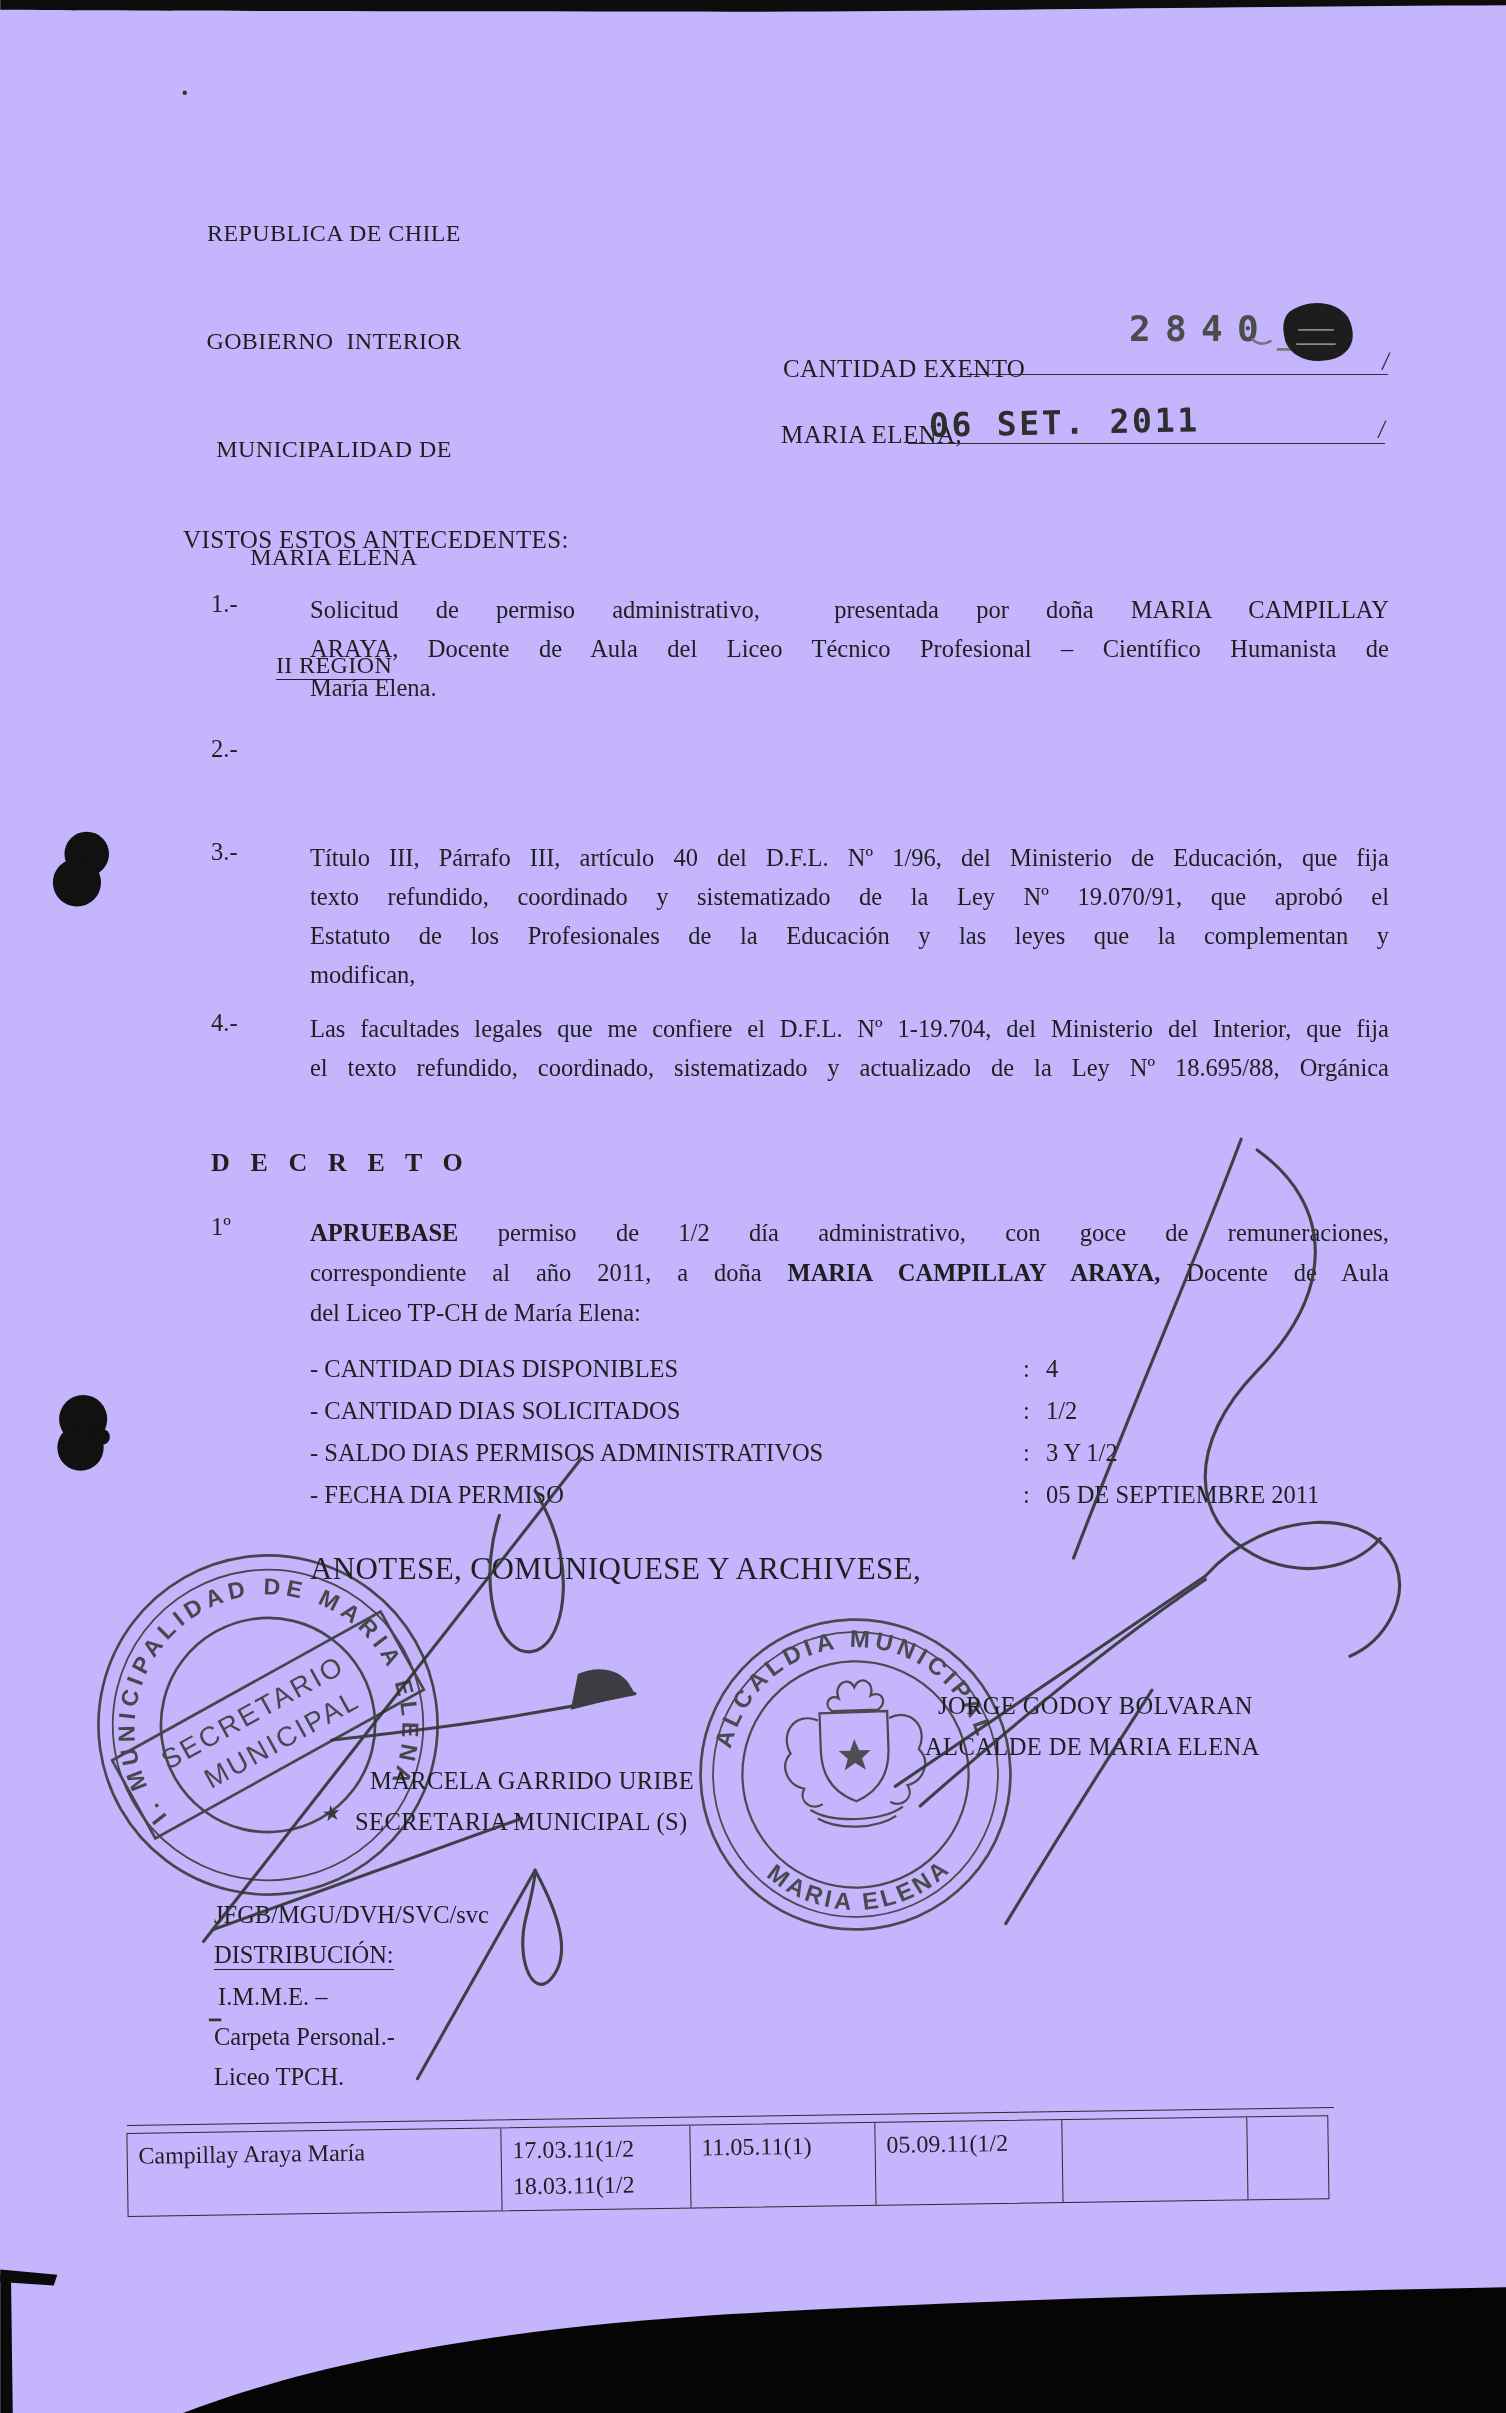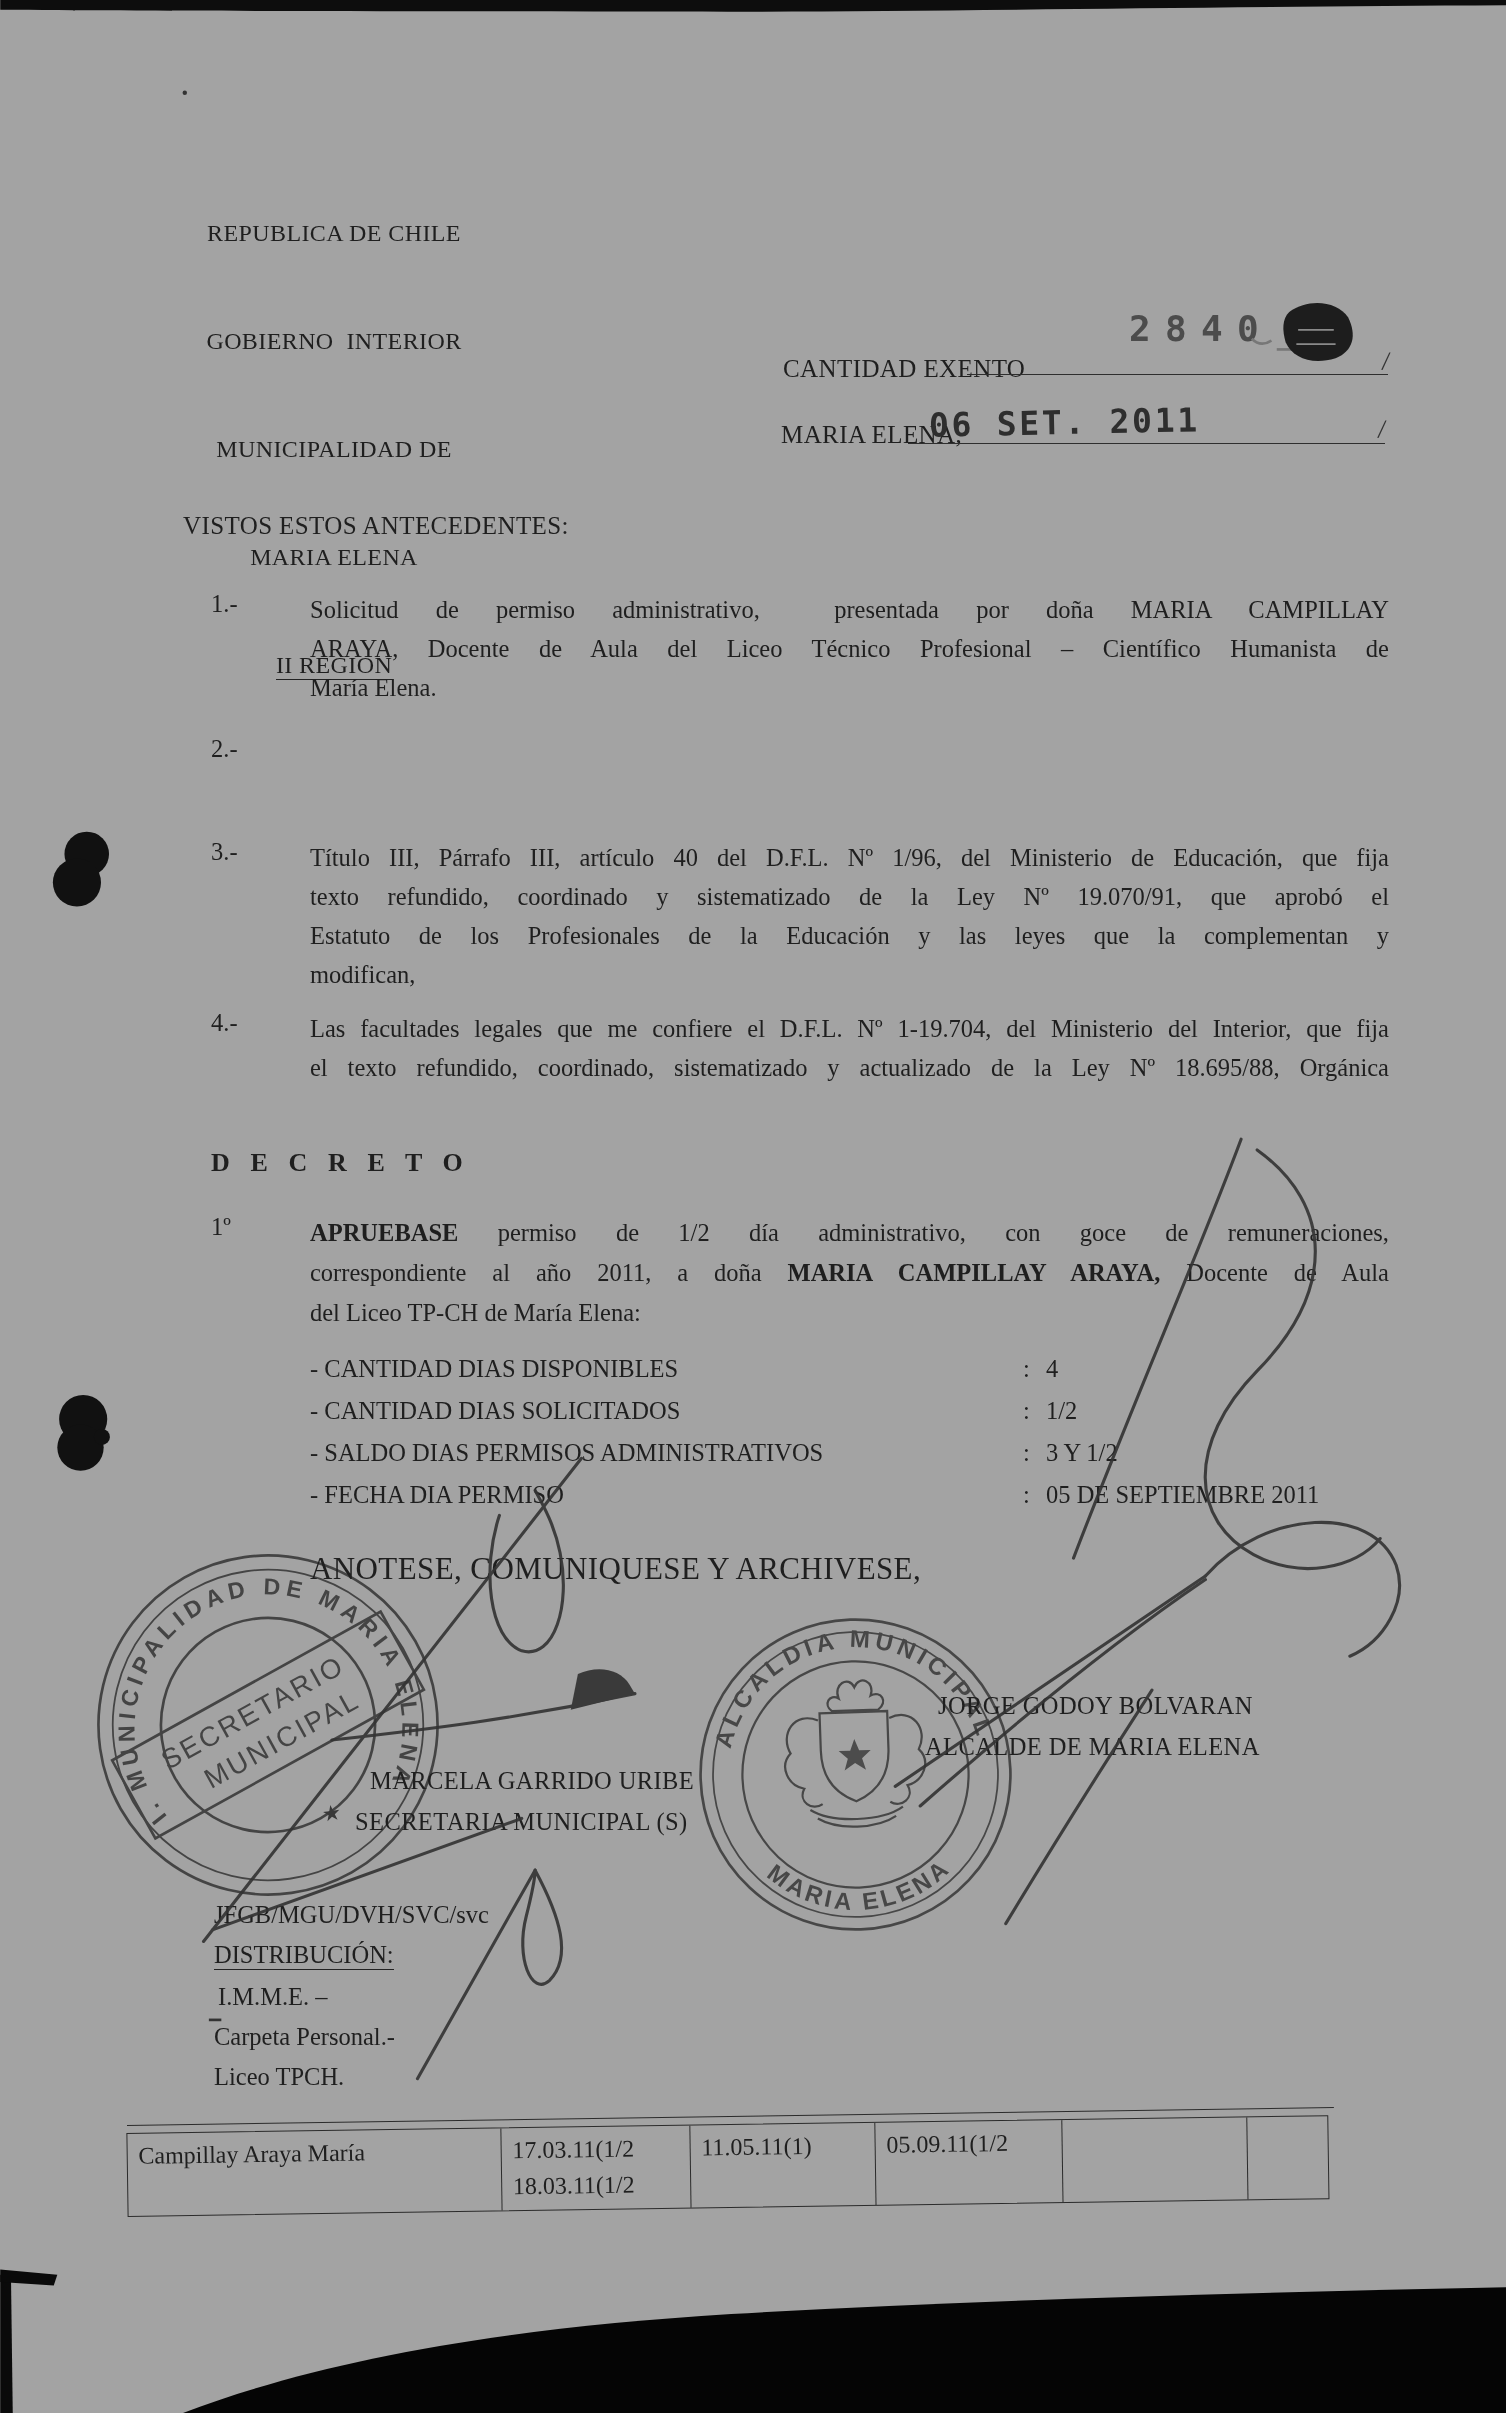--- a/index.html
+++ b/index.html
@@ -1,16 +1,16 @@
 <!DOCTYPE html>
 <html style="font-size:14.3px"><head>
 <meta charset="utf-8">
 <style>
   html,body{margin:0;padding:0;background:#e8e8e8;}
-  #page{position:relative;width:1507px;height:2413px;background:#a3a3a3;overflow:hidden;
+  #page{position:relative;width:1507px;height:2413px;background:#c4b5fd;overflow:hidden;
         font-family:"Liberation Serif",serif;color:#1f1f1f;}
   .abs{position:absolute;}
   
   #letterhead{left:169px;top:143px;width:330px;text-align:center;font-size:24px;line-height:36px;letter-spacing:0.4px;white-space:pre;}
   #letterhead .ul{border-bottom:1.8px solid #222;padding-bottom:0.9px;}
   
   .hlabel{font-size:25px;letter-spacing:0.4px;}
   .hline{border-top:1.8px solid #2e2e2e;height:0;}
   .stampnum{font-family:"DejaVu Sans Mono",monospace;font-weight:bold;color:#4c4c4c;}
   .stampdate{font-family:"DejaVu Sans Mono",monospace;font-weight:bold;color:#2e2e2e;}
@@ -60,21 +60,21 @@
   <div class="abs z2 hlabel" style="left:783px;top:355px;">CANTIDAD EXENTO</div>
   <div class="abs z2 stampnum" style="left:1101px;top:308px;font-size:36px;letter-spacing:14.3px;margin-left:28px;">2840</div>
   <div class="abs z2 hline" style="left:967px;top:374px;width:421px;"></div>
   <div class="abs z2 slash" style="left:1382px;top:346px;">/</div>
 
   <div class="abs z2 hlabel" style="left:781px;top:421px;">MARIA ELENA,</div>
   <div class="abs z2 stampdate" style="left:929px;top:403px;font-size:33px;letter-spacing:2.7px;transform:rotate(-1.2deg);">06 SET. 2011</div>
   <div class="abs z2 hline" style="left:908px;top:443px;width:477px;"></div>
   <div class="abs z2 slash" style="left:1378px;top:414px;">/</div>
 
-  <div class="abs z2" style="left:183px;top:512px;font-size:25px;letter-spacing:0.4px;">VISTOS ESTOS ANTECEDENTES:</div>
+  <div class="abs z2" style="left:183px;top:526px;font-size:25px;letter-spacing:0.4px;">VISTOS ESTOS ANTECEDENTES:</div>
 
   <div class="abs z2 num" style="left:211px;top:590px;">1.-</div>
   <div class="abs z2 plines" style="left:310px;top:590px;">
     <div class="pline">Solicitud de permiso administrativo,  presentada por doña MARIA CAMPILLAY</div>
     <div class="pline">ARAYA, Docente de Aula del Liceo Técnico Profesional – Científico Humanista de</div>
     <div class="plast">María Elena.</div>
   </div>
 
   <div class="abs z2 num" style="left:211px;top:735px;">2.-</div>
 

